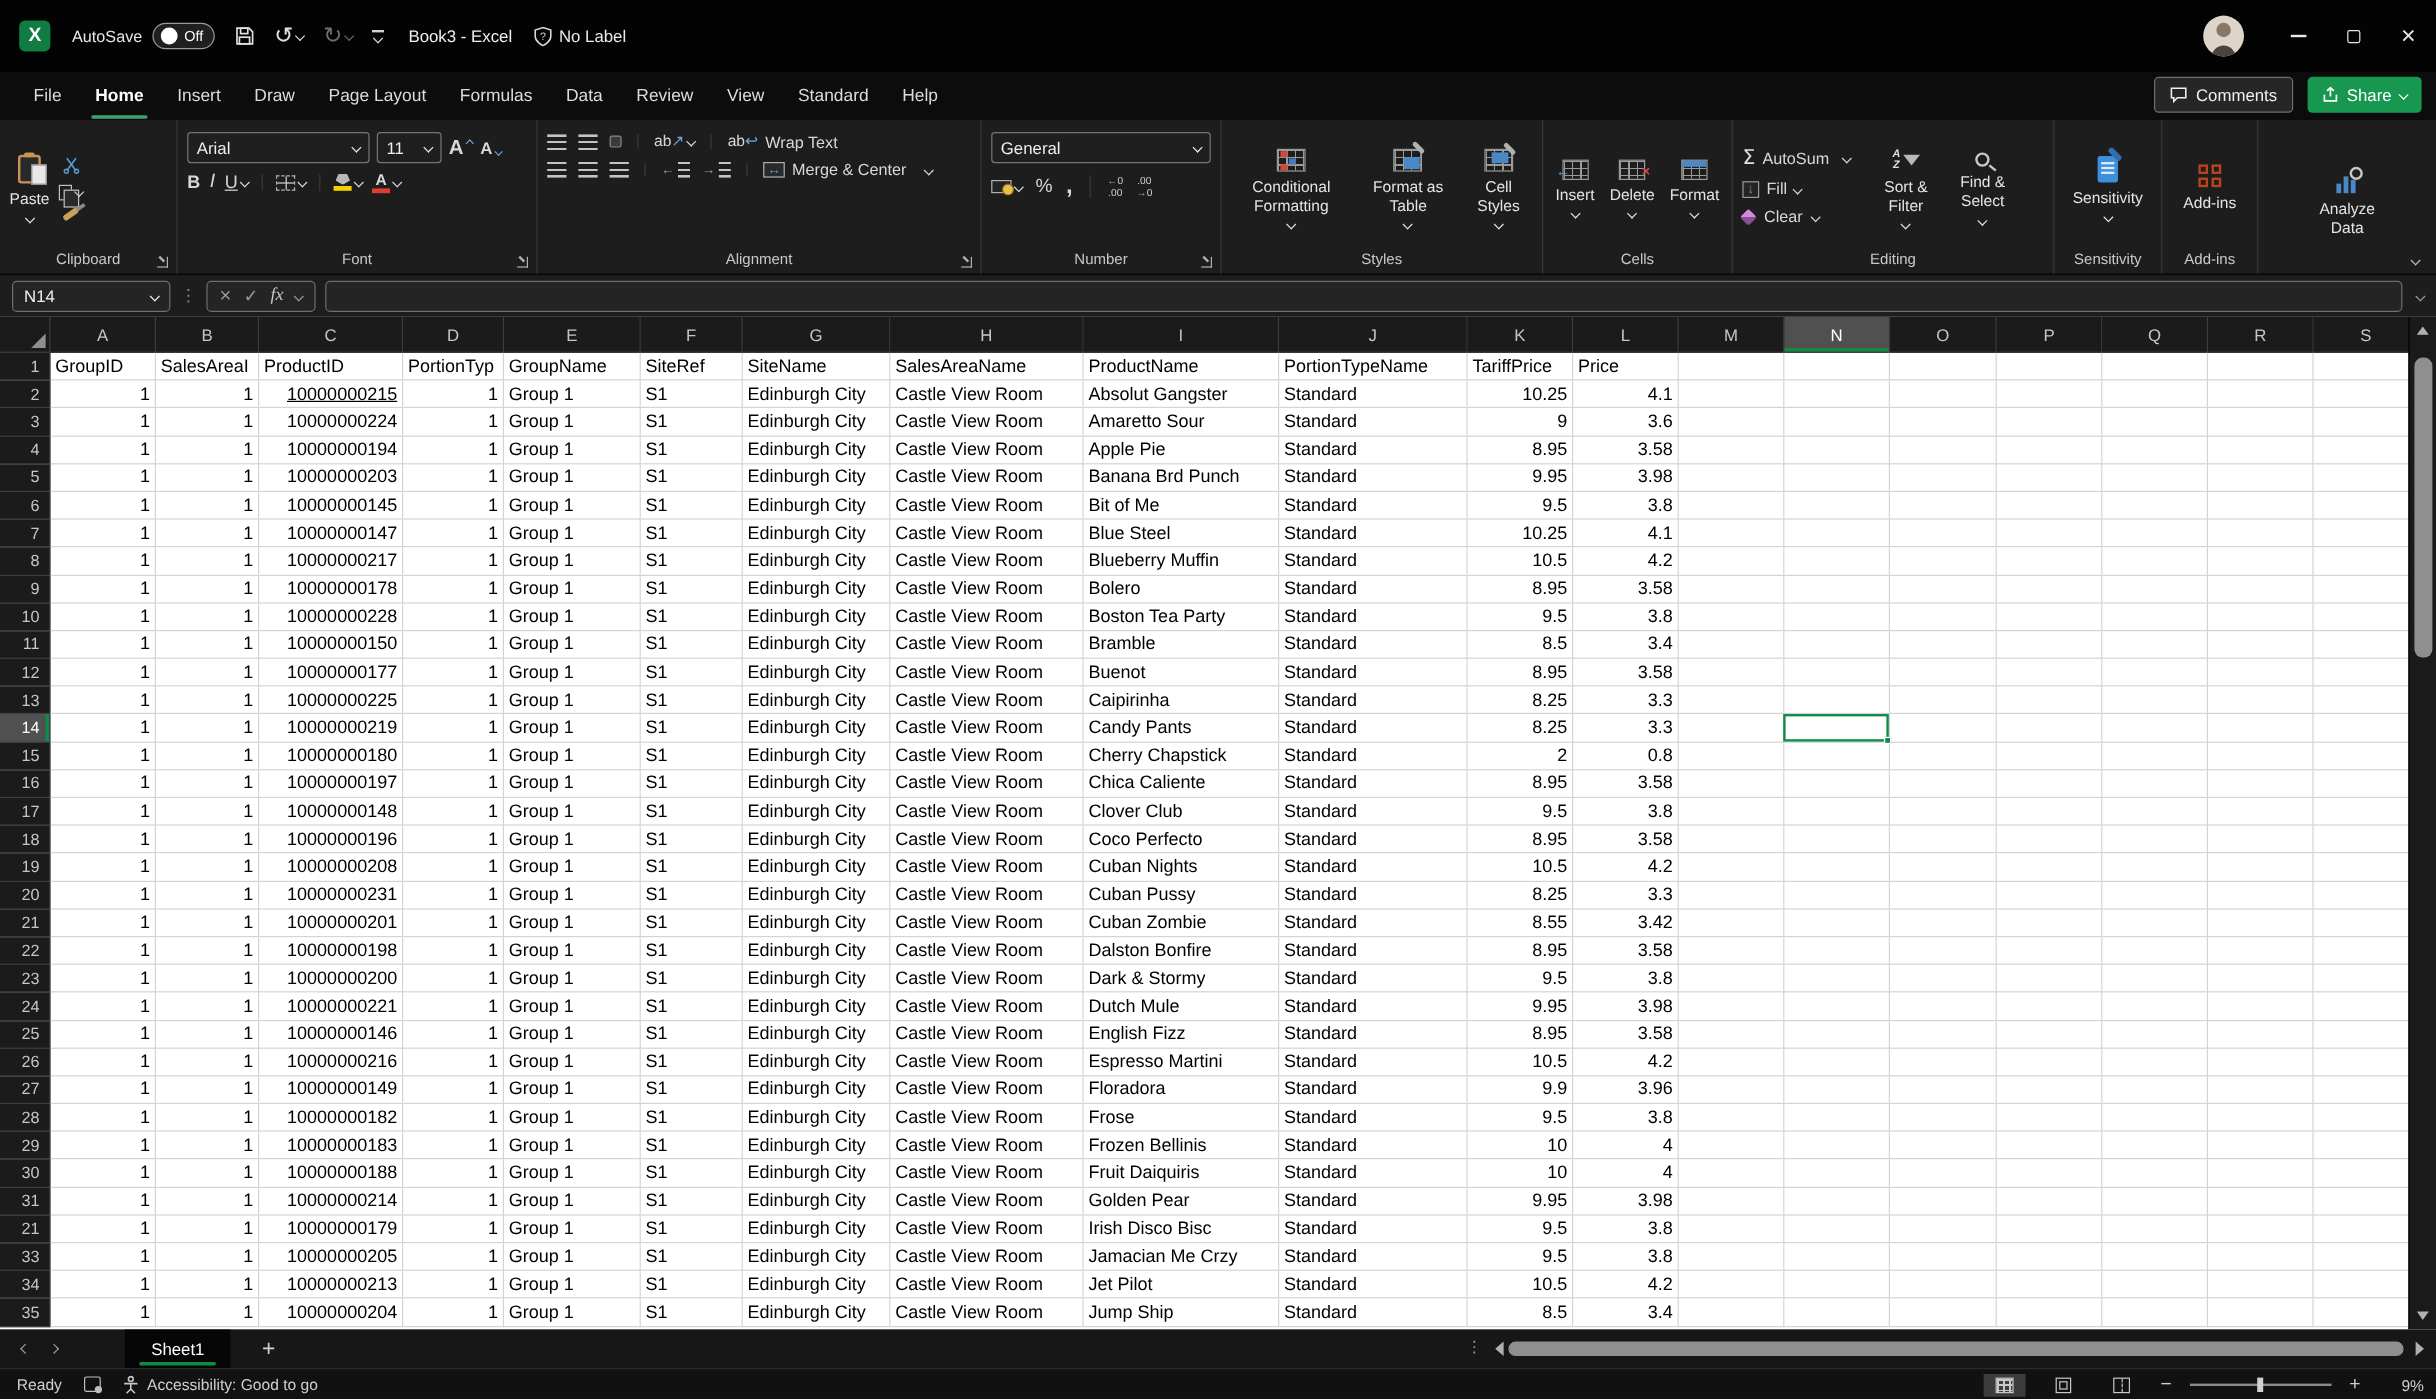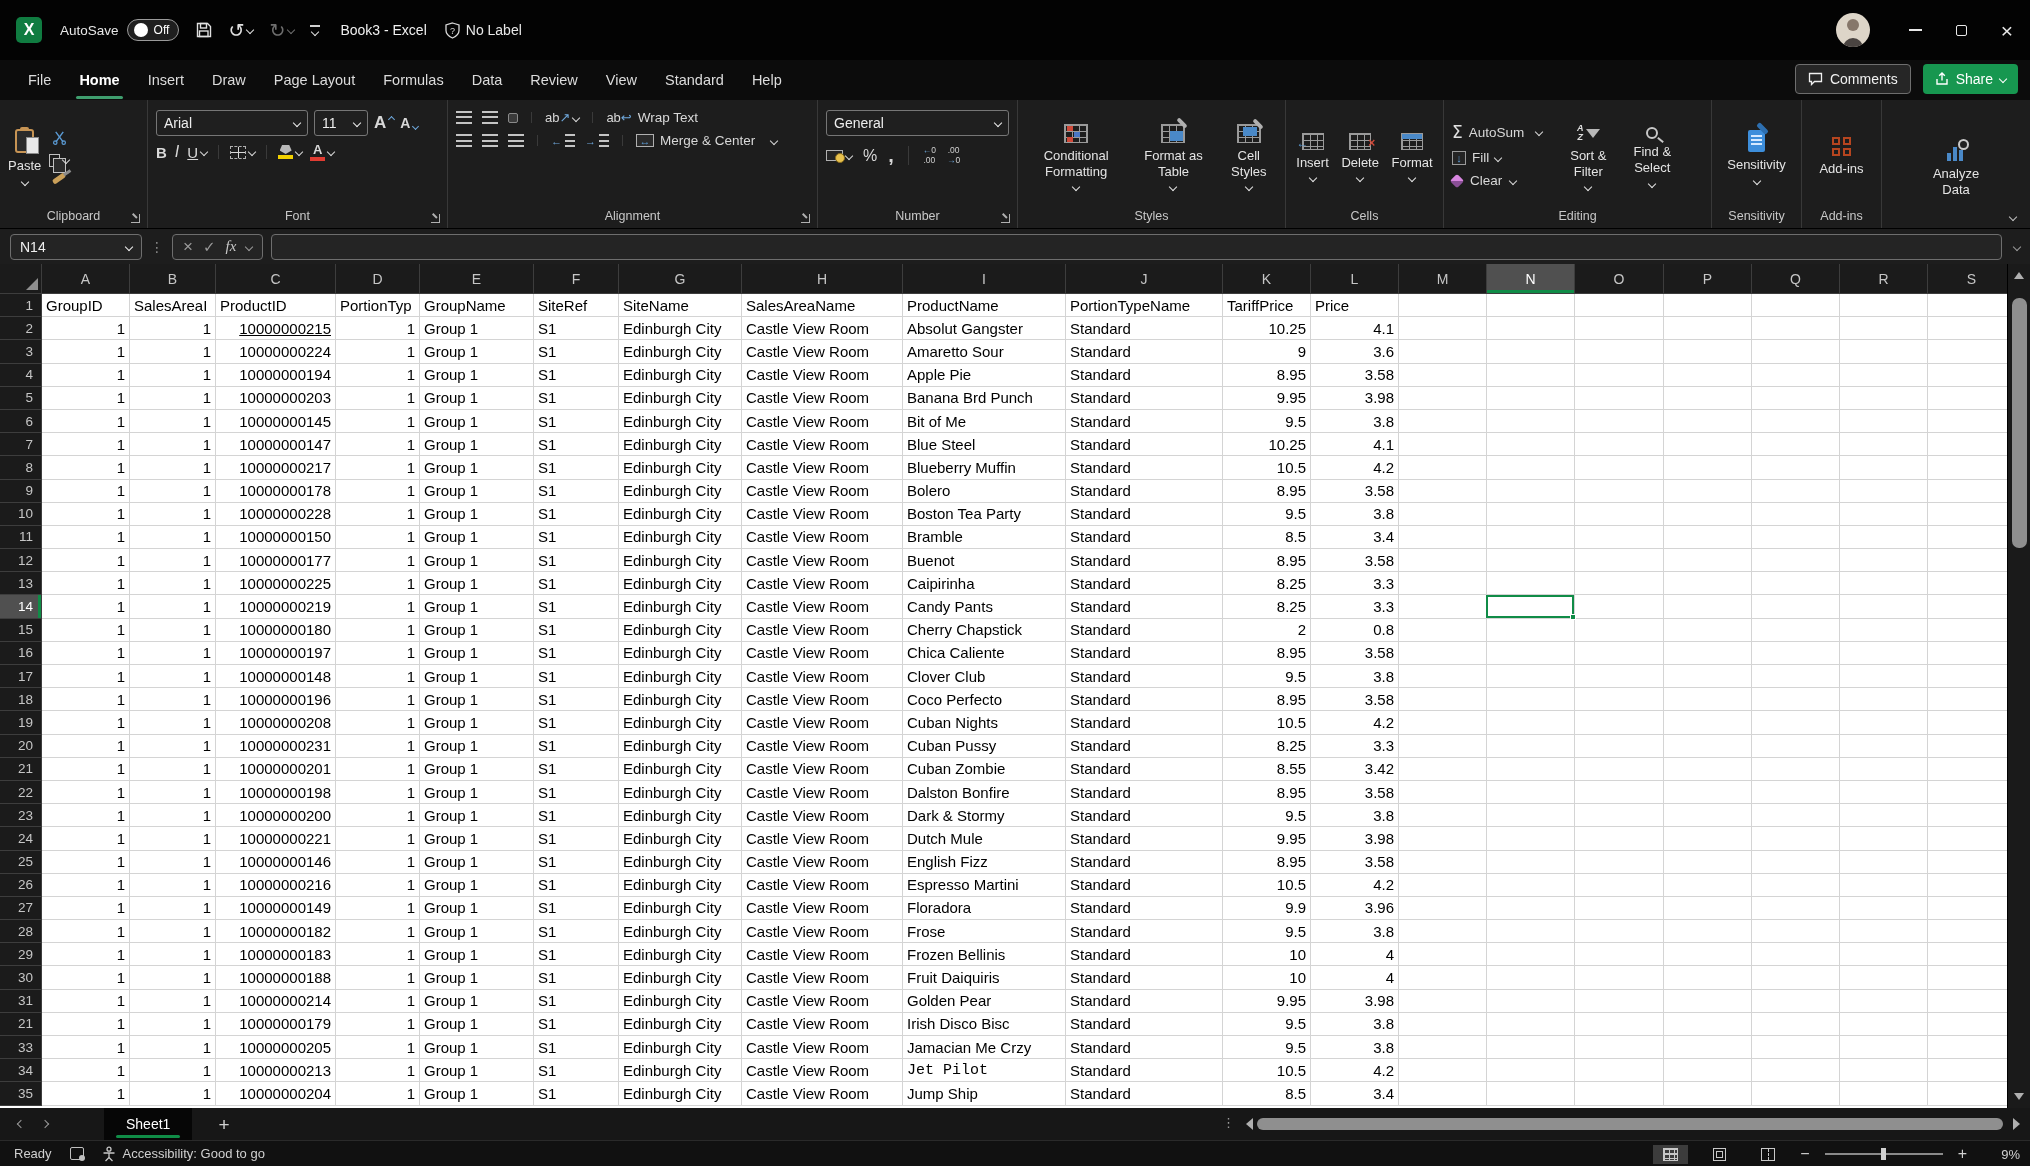--- a/index.html
+++ b/index.html
@@ -1334,21 +1334,21 @@
       <div class="sheet-row">
         <div class="row-h">34</div>
         <div class="cell num" style="width: 88px;">1</div>
         <div class="cell num" style="width: 86px;">1</div>
         <div class="cell num" style="width: 120px;">10000000213</div>
         <div class="cell num" style="width: 84px;">1</div>
         <div class="cell" style="width: 114px;">Group 1</div>
         <div class="cell" style="width: 85px;">S1</div>
         <div class="cell" style="width: 123px;">Edinburgh City</div>
         <div class="cell" style="width: 161px;">Castle View Room</div>
-        <div class="cell" style="width: 163px; font-family: Liberation Mono, monospace;">Jet Pilot</div>
+        <div class="cell" style="width: 163px;">Jet Pilot</div>
         <div class="cell" style="width: 157px;">Standard</div>
         <div class="cell num" style="width: 88px;">10.5</div>
         <div class="cell num" style="width: 88px;">4.2</div>
         <div class="cell" style="width: 88px;"></div>
         <div class="cell" style="width: 88px;"></div>
         <div class="cell" style="width: 89px;"></div>
         <div class="cell" style="width: 88px;"></div>
         <div class="cell" style="width: 88px;"></div>
         <div class="cell" style="width: 88px;"></div>
         <div class="cell" style="width: 88px;"></div>

